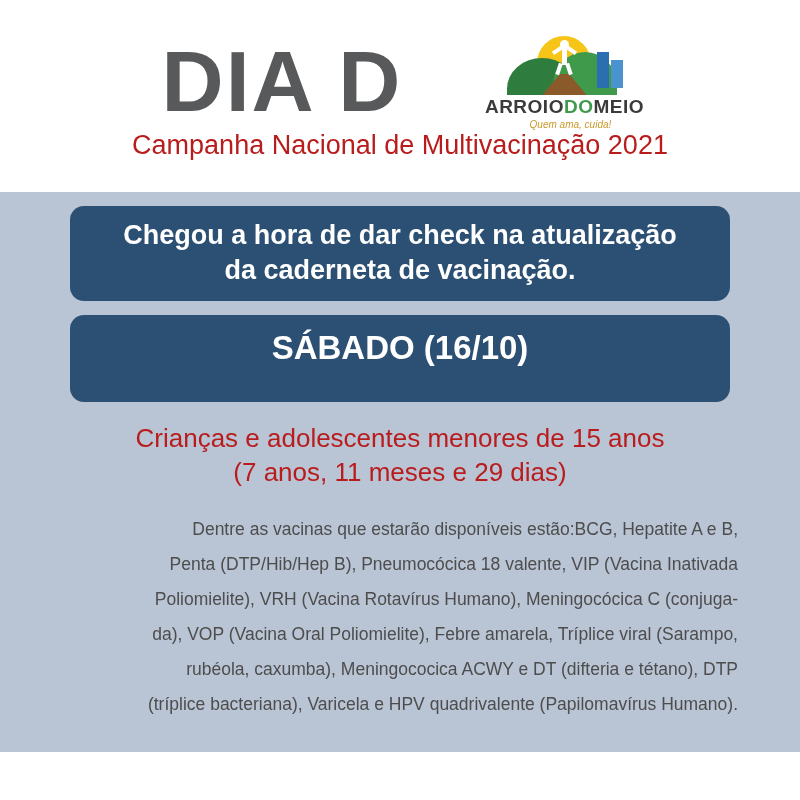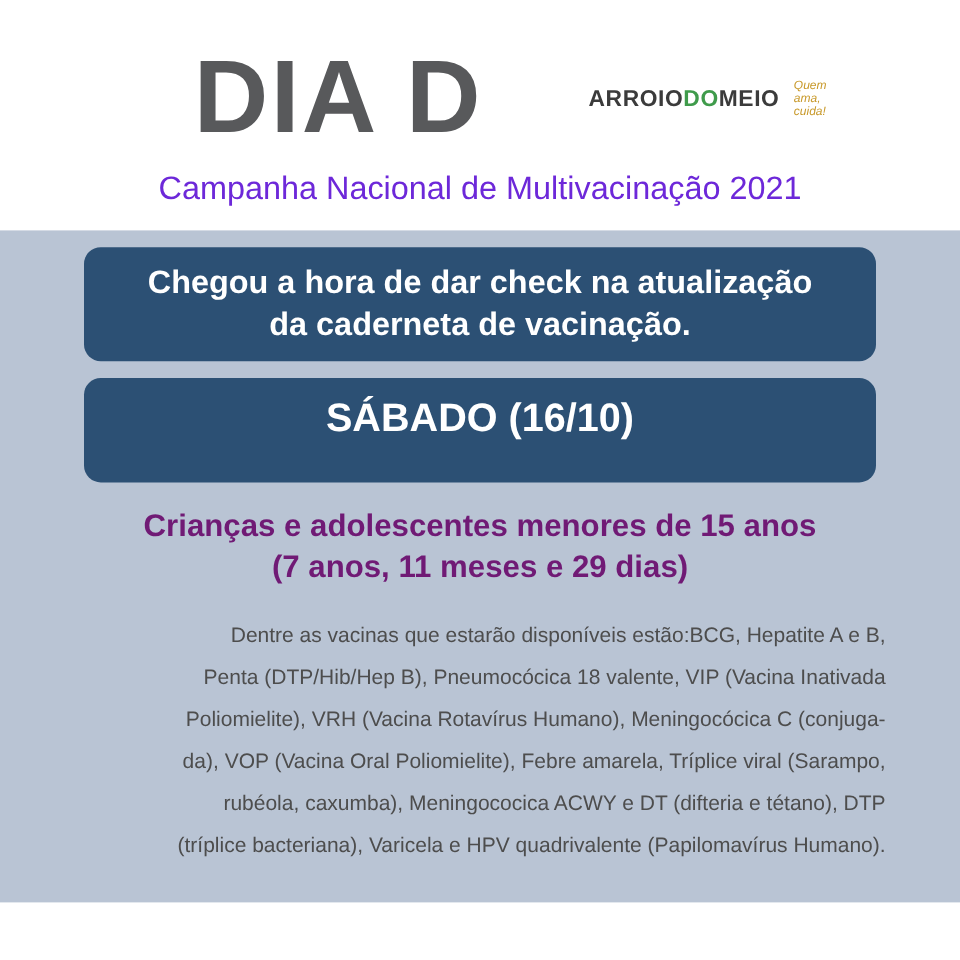--- a/index.html
+++ b/index.html
@@ -45,20 +45,21 @@
     font-weight: bold;
     color: #58595b;
     letter-spacing: 2px;
     line-height: 0.95;
   }
   .logo {
     position: relative;
     width: 148px;
     height: 96px;
     display: flex;
+    flex-direction: column;
     align-items: center;
     justify-content: flex-start;
     margin-left: 44px;
   }
   .logo-art {
     position: relative;
     width: 126px;
     height: 62px;
     overflow: hidden;
   }
@@ -184,23 +185,22 @@
   }
   .logo-name .accent { color: #3f9b4b; }
   .logo-slogan {
     font-size: 10px;
     color: #c8992a;
     font-style: italic;
     margin-top: 1px;
     padding-left: 12px;
   }
   .subtitle {
-    margin-top: 12px;
     font-size: 27px;
-    color: #6d28d9;
+    color: #b91c1c;
   }
 
   
   .body-area {
     flex: 1 1 auto;
     display: flex;
     flex-direction: column;
     align-items: center;
     padding: 14px 0 0 0;
   }
@@ -224,22 +224,22 @@
     padding: 12px 20px 32px 20px;
     font-size: 35px;
     line-height: 1.3;
   }
   .panel-2 .line1 { font-size: 33px; }
   .panel-2 .line2 { font-size: 34px; }
 
   .age-block {
     margin-top: 20px;
     text-align: center;
-    color: #701a75;
-    font-weight: bold;
+    color: #b91c1c;
+    font-weight: normal;
     font-size: 26px;
     line-height: 1.3;
     width: 740px;
   }
 
   .vaccines {
     margin-top: 22px;
     width: 676px;
     text-align: right;
     color: #4d4d4d;

